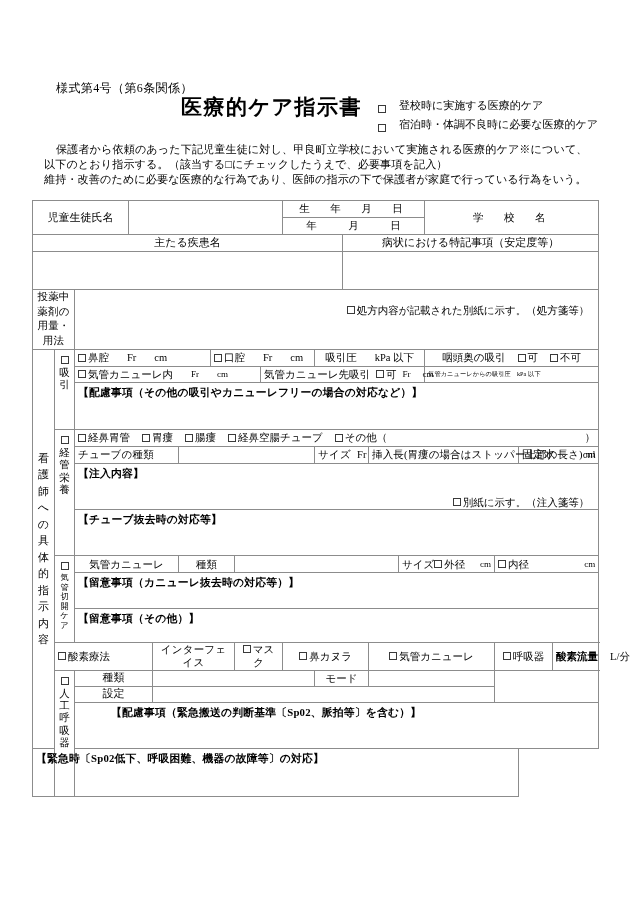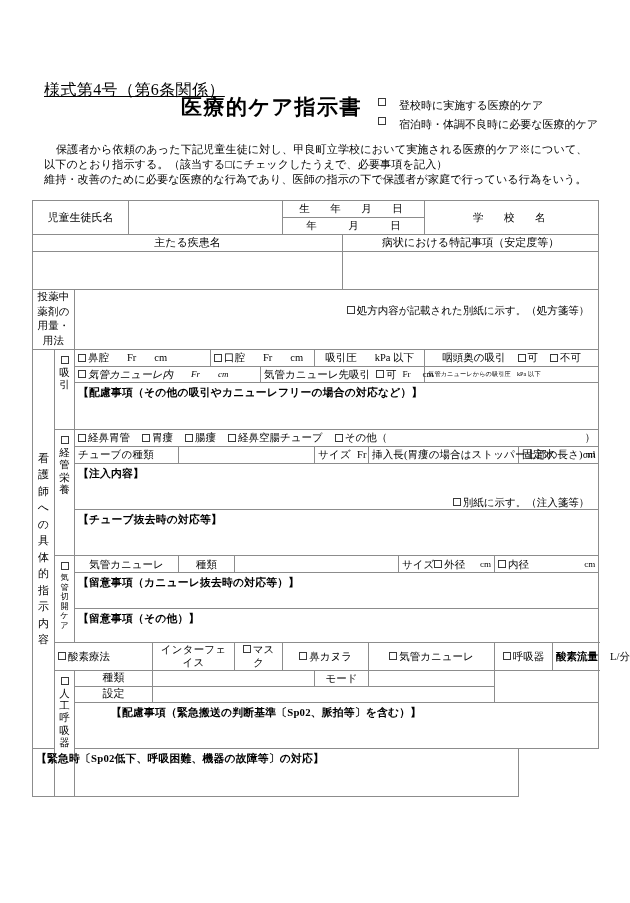--- a/index.html
+++ b/index.html
@@ -20,26 +20,25 @@
     width: 630px;
     height: 903px;
     box-sizing: border-box;
     padding: 0;
     overflow: hidden;
   }
 
   
   .form-no {
     position: absolute;
-    left: 44px;
+    left: 56px;
     top: 80px;
-    font-size: 16px;
+    font-size: 12px;
     letter-spacing: 0.4px;
     white-space: nowrap;
-    text-decoration: underline;
   }
   .title-row {
     position: absolute;
     left: 44px;
     top: 94px;
     width: 554px;
     display: flex;
     align-items: flex-start;
   }
   .doc-title {
@@ -53,21 +52,21 @@
   }
   .title-checks {
     margin-left: 16px;
     padding-top: 4px;
     display: flex;
     flex-direction: column;
     gap: 4px;
   }
   .title-check-line {
     display: flex;
-    align-items: flex-start;
+    align-items: flex-end;
     font-size: 11px;
     white-space: nowrap;
   }
   .title-check-line .cbox { margin-right: 13px; }
 
   .cbox {
     display: inline-block;
     width: 8px;
     height: 8px;
     border: 1px solid #3a3a3a;
@@ -318,21 +317,21 @@
                 </span>
           <span class="inline-check">
                   <span class="cbox-inline"></span>
                   <span>不可</span>
                 </span>
         </div>
       </td>
     </tr>
 
     <tr>
-      <td colspan="6" style="height:16px;font-style:italic;">
+      <td colspan="6" style="height:16px;">
         <div class="flexrow">
           <span class="cbox-inline"></span>
                 <span class="gap18">気管カニューレ内</span>
           <span class="small gap18">Fr</span>
           <span class="small">cm</span>
         </div>
       </td>
       <td colspan="6">
         <div class="flexrow">
           <span class="gap6">気管カニューレ先吸引</span>

